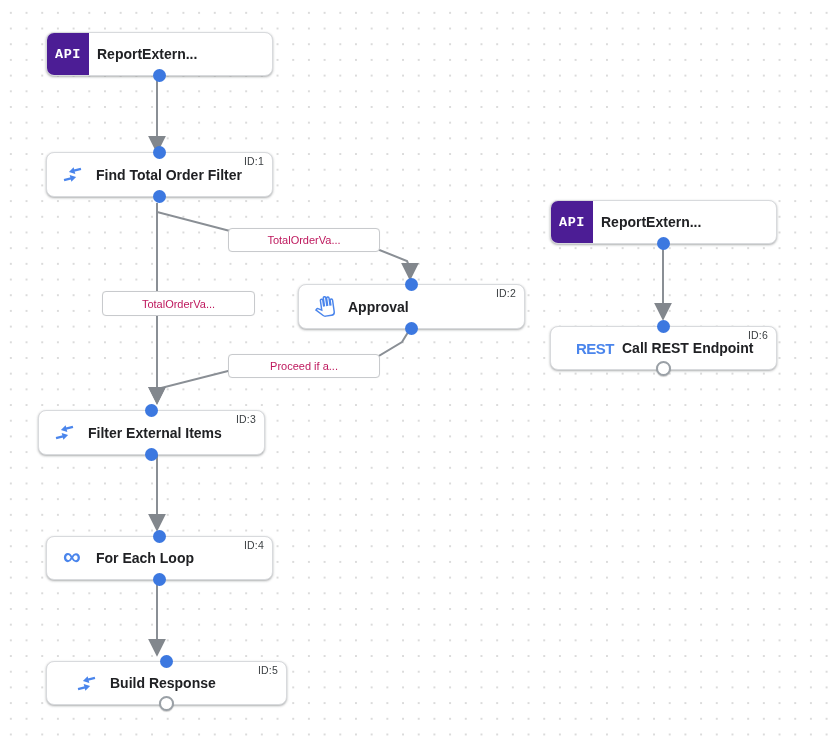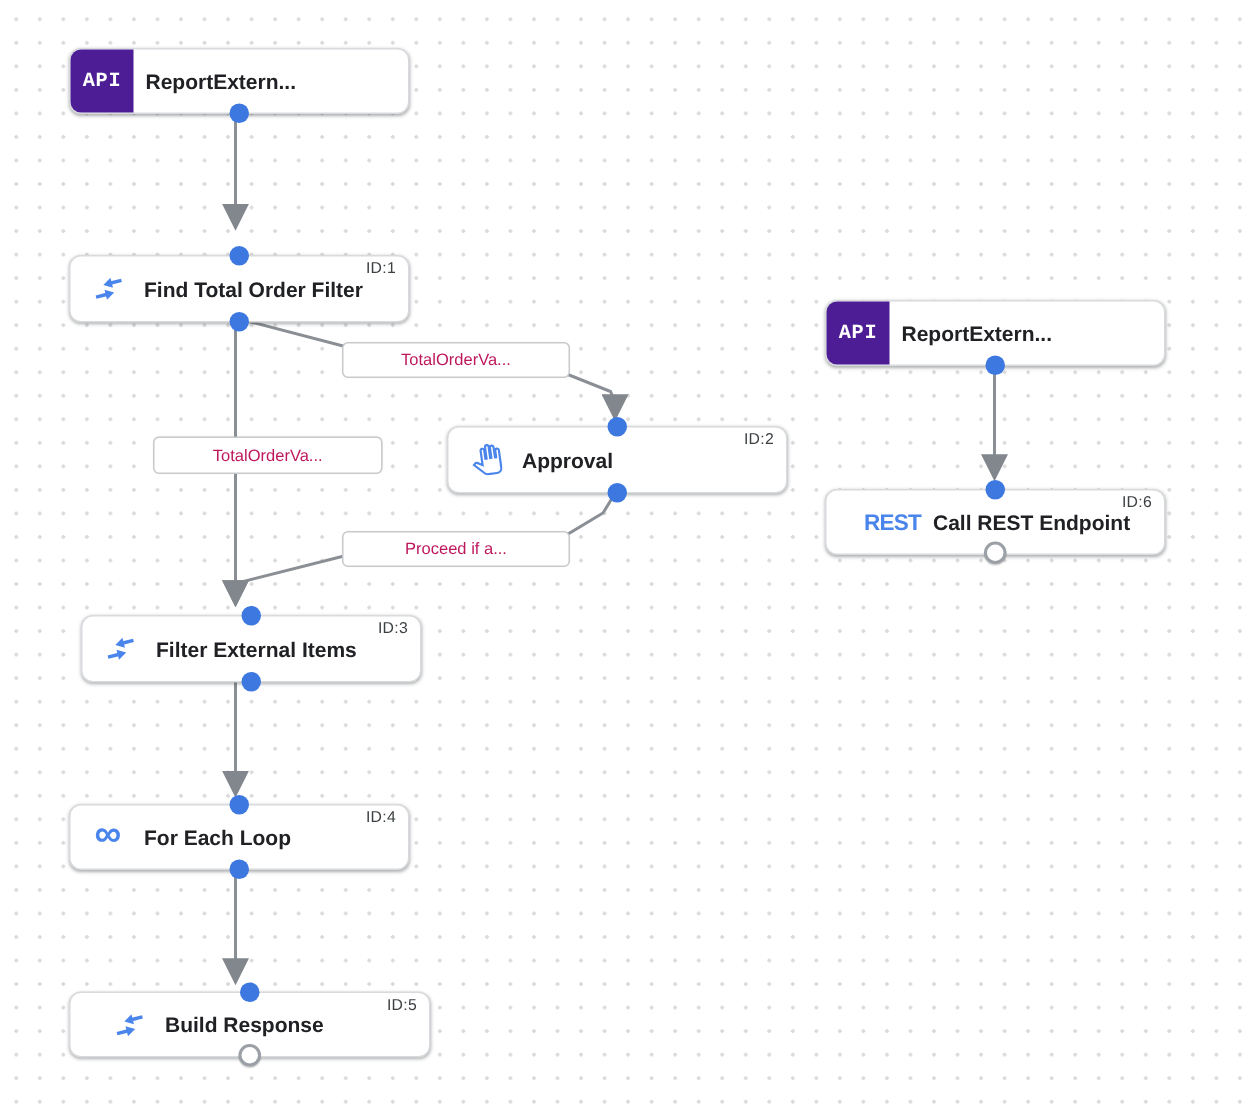--- a/index.html
+++ b/index.html
@@ -95,21 +95,21 @@
       <div class="edge-label" style="left: 228px; top: 228px; width: 150px; height: 22px;">TotalOrderVa...</div>
       <div class="edge-label" style="left: 102px; top: 291px; width: 151px; height: 23px;">TotalOrderVa...</div>
       <div class="edge-label" style="left: 228px; top: 354px; width: 150px; height: 22px;">Proceed if a...</div>
     </div>
   <div id="nodes-layer">
       <div class="node trigger" style="left: 46px; top: 32px; width: 225px; height: 42px;">
         <span class="api-badge">API</span>
         <span class="title">ReportExtern...</span>
         <span class="port bottom filled"></span>
       </div>
-      <div class="node" style="left: 46px; top: 170px; width: 225px; height: 43px;">
+      <div class="node" style="left: 46px; top: 152px; width: 225px; height: 43px;">
         <span class="task-id">ID:1</span>
         <span class="icon-wrap">
         <svg width="23" height="23" viewBox="0 0 24 24">
             <g transform="rotate(-14 12 12)">
           <line x1="2" y1="15.5" x2="9.5" y2="15.5" stroke="#4a85ec" stroke-width="2.4"></line>
           <polygon points="9,11.9 15,15.5 9,19.1" fill="#4a85ec"></polygon>
           <line x1="22" y1="8.5" x2="14.5" y2="8.5" stroke="#4a85ec" stroke-width="2.4"></line>
           <polygon points="15,4.9 9,8.5 15,12.1" fill="#4a85ec"></polygon>
         </g>
           </svg>
@@ -124,21 +124,21 @@
         <svg width="21" height="21" viewBox="-1 -1 26 26">
             <g transform="rotate(-8 12 12)">
           <path d="M23 5.5V20c0 2.2-1.8 4-4 4h-7.3c-1.08 0-2.1-.43-2.85-1.19L1 14.83s1.26-1.23 1.3-1.25c.22-.19.49-.29.79-.29.22 0 .42.06.6.16.04.01 4.31 2.46 4.31 2.46V4c0-.83.67-1.5 1.5-1.5S11 3.17 11 4v7h1V1.5c0-.83.67-1.5 1.5-1.5S15 .67 15 1.5V11h1V2.5c0-.83.67-1.5 1.5-1.5s1.5.67 1.5 1.5V11h1V5.5c0-.83.67-1.5 1.5-1.5s1.5.67 1.5 1.5z" fill="#ffffff" stroke="#4a85ec" stroke-width="1.8"></path>
         </g>
           </svg>
         </span>
         <span class="title">Approval</span>
         <span class="port top filled"></span>
         <span class="port bottom filled"></span>
       </div>
-      <div class="node" style="left: 54px; top: 410px; width: 225px; height: 43px;">
+      <div class="node" style="left: 38px; top: 410px; width: 225px; height: 43px;">
         <span class="task-id">ID:3</span>
         <span class="icon-wrap">
         <svg width="23" height="23" viewBox="0 0 24 24">
             <g transform="rotate(-14 12 12)">
           <line x1="2" y1="15.5" x2="9.5" y2="15.5" stroke="#4a85ec" stroke-width="2.4"></line>
           <polygon points="9,11.9 15,15.5 9,19.1" fill="#4a85ec"></polygon>
           <line x1="22" y1="8.5" x2="14.5" y2="8.5" stroke="#4a85ec" stroke-width="2.4"></line>
           <polygon points="15,4.9 9,8.5 15,12.1" fill="#4a85ec"></polygon>
         </g>
           </svg>

